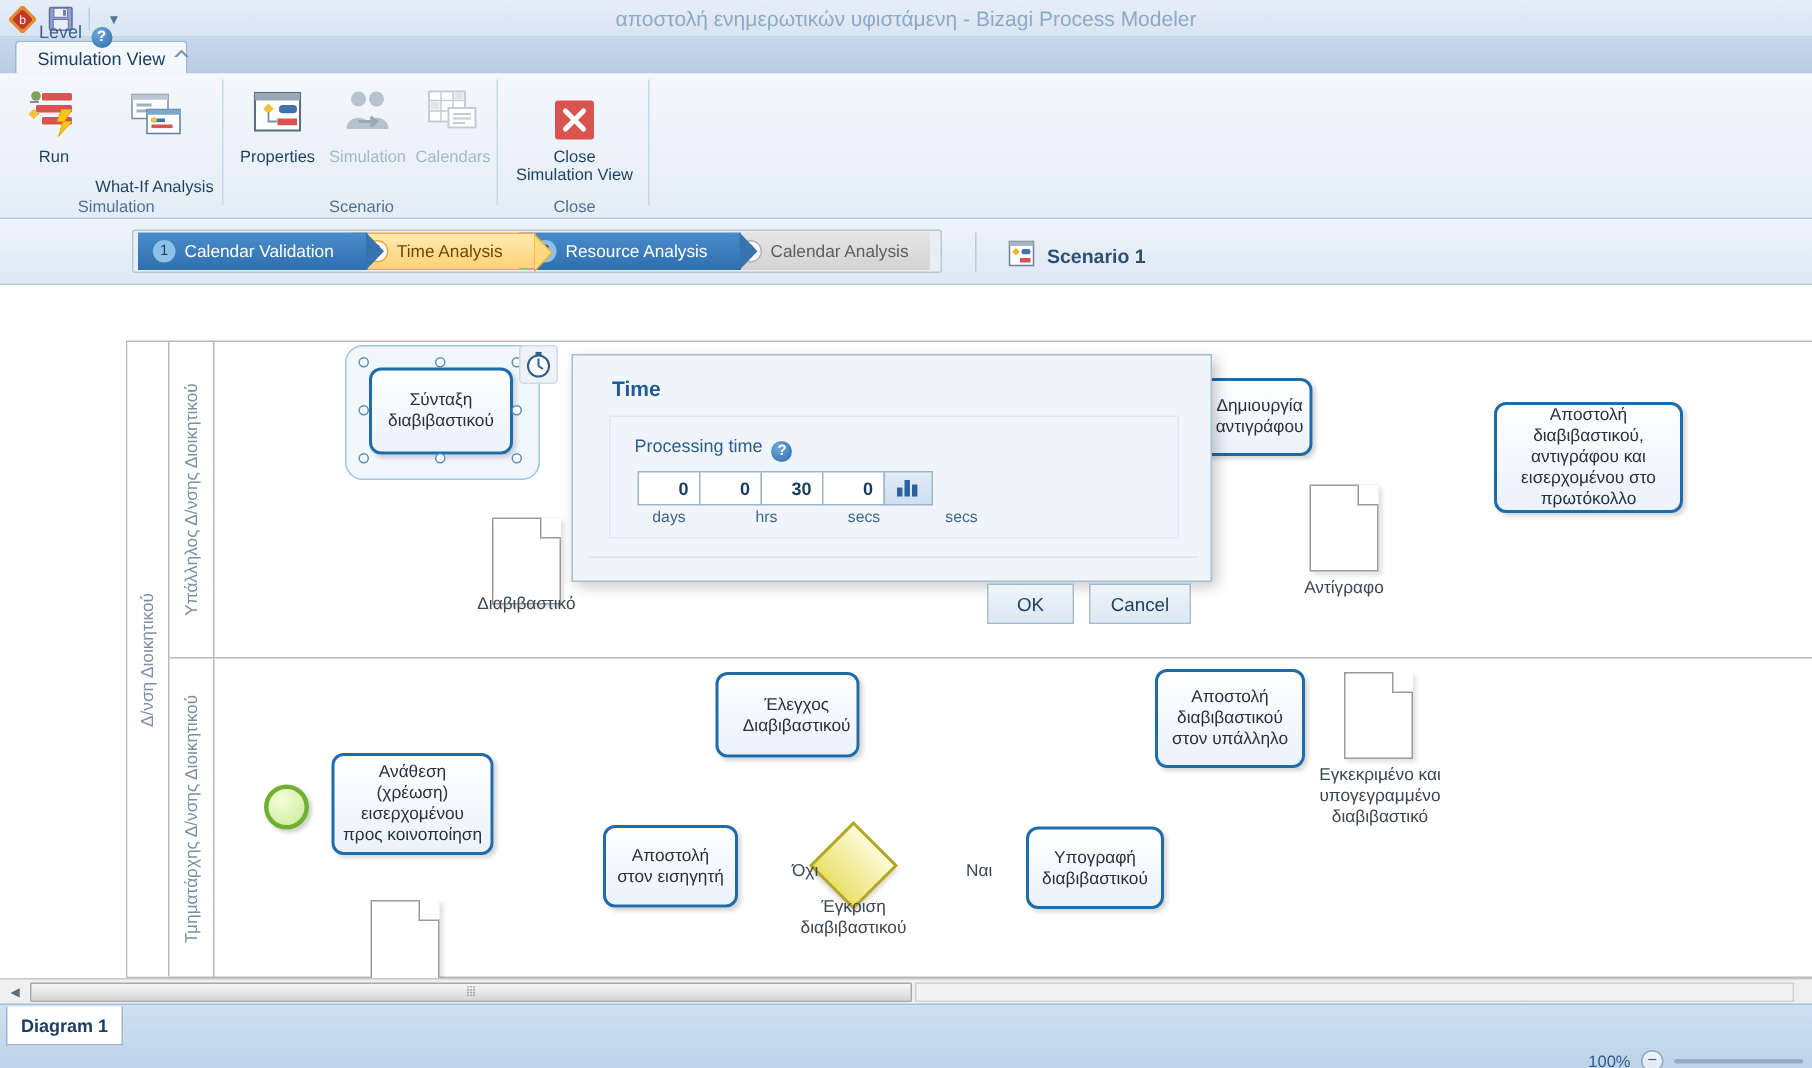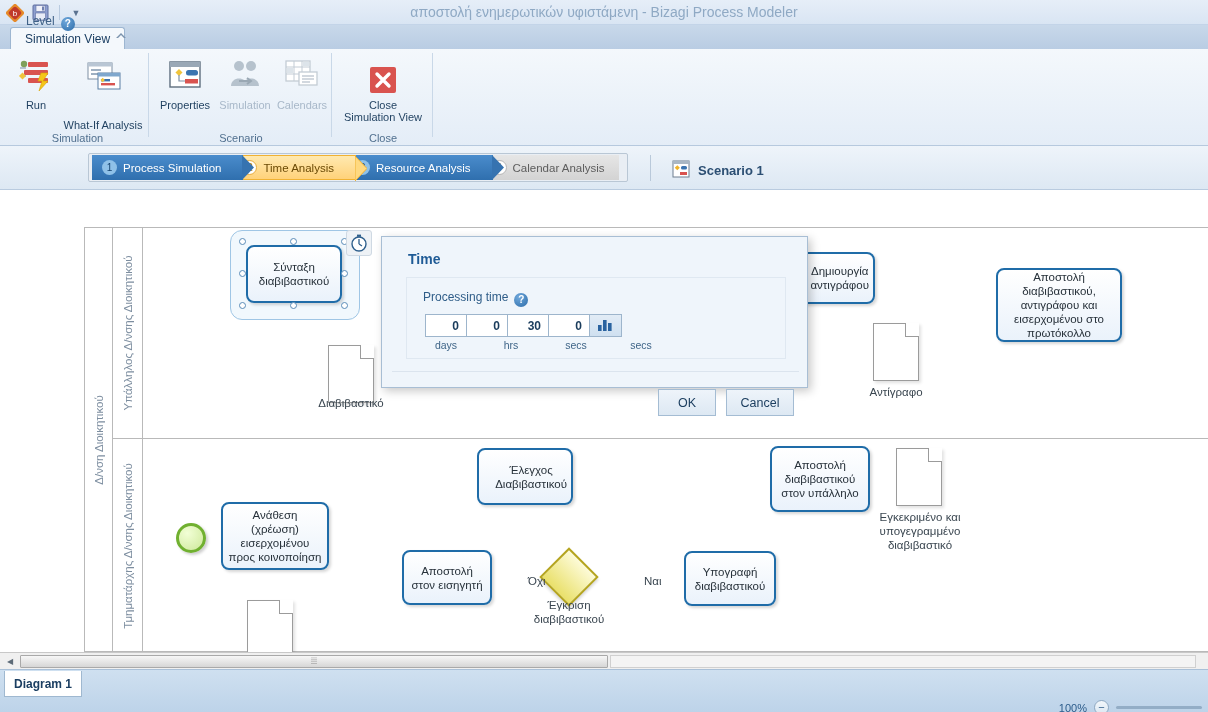--- a/index.html
+++ b/index.html
@@ -417,21 +417,21 @@
   </div>
 
   <div class="levelbar"></div>
   <div class="level-label">
     <span>Level</span><span class="helpdot">?</span>
   </div>
   <div class="steps-frame"></div>
   <div class="steps">
     <div class="step blue" style="z-index:4">
       <span class="num">1</span>
-      <span>Process Simulation</span>
+      <span>Calendar Validation</span>
       <span class="arrow">
         <svg width="12" height="25" viewBox="0 0 12 25">
             <path d="M0 0 L12 12.5 L0 25 Z" fill="#3673b0"></path>
           </svg>
       </span>
     </div>
     <div class="step active" style="z-index:3">
       <span class="num">2</span>
       <span>Time Analysis</span>
       <span class="arrow">

